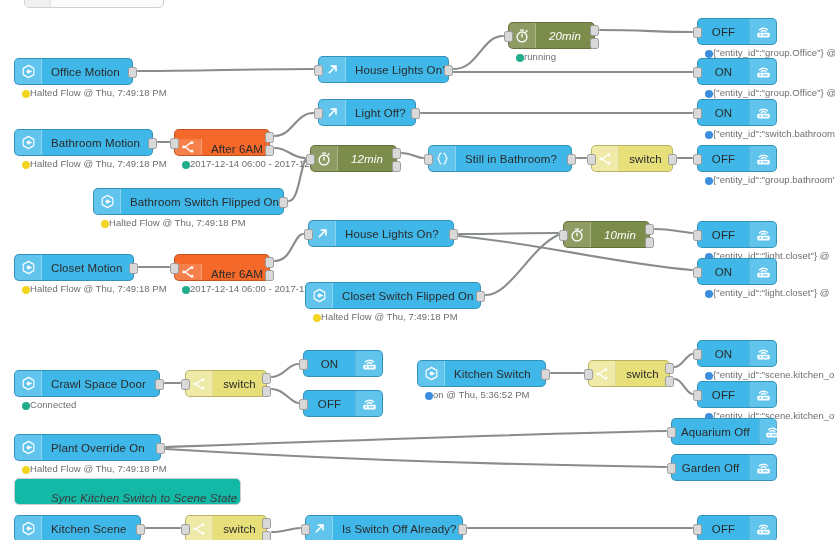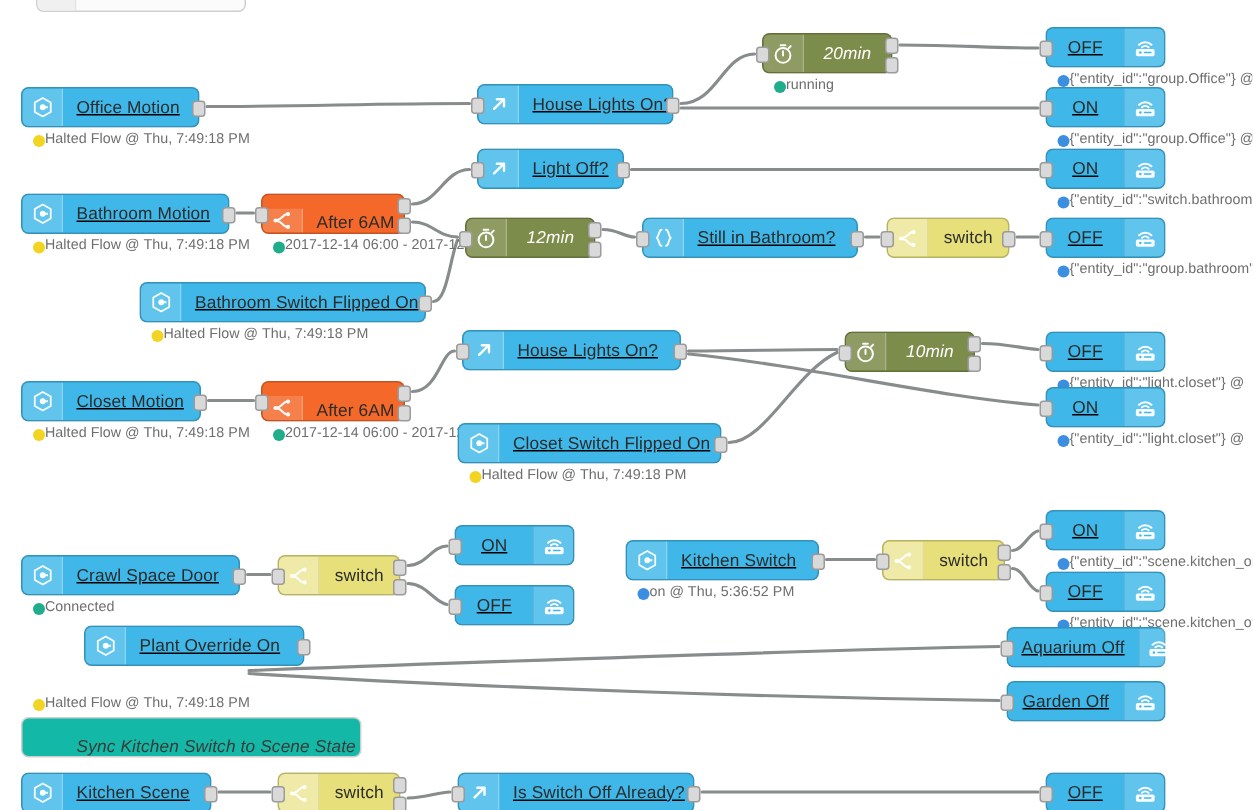--- a/index.html
+++ b/index.html
@@ -63,21 +63,21 @@
     justify-content: center;
     padding: 0 9px;
     font-size: 11.5px;
     color: #2b2b2b;
     white-space: nowrap;
     letter-spacing: 0.1px;
   }
   .node.lblleft .lbl { justify-content: flex-start; }
 
   
-  .n-blue   { background: #3fb7e8; text-decoration: underline; }
+  .n-blue   { background: #3fb7e8; }
   .n-orange { background: #f4682a; align-items: flex-end; }
   .n-olive  { background: #7c8c4a; }
   .n-yellow { background: #e6df7a; }
   .n-olive .lbl { color: #ffffff; font-style: italic; font-weight: 400; }
   .n-olive .ico { background: rgba(255,255,255,0.14); border-right-color: rgba(255,255,255,0.25); }
   .n-orange .ico { background: rgba(255,255,255,0.16); border-right-color: rgba(255,255,255,0.25); }
   .n-yellow .ico { background: rgba(255,255,255,0.35); border-right-color: rgba(0,0,0,0.06); }
   .n-blue .ico, .n-blue2 .ico { background: rgba(255,255,255,0.18); border-right-color: rgba(255,255,255,0.28); }
 
   
@@ -626,21 +626,21 @@
         <path d="M6.2 9.6 C 9.4 6.6 14.6 6.6 17.8 9.6" fill="none" stroke="rgba(255,255,255,0.97)" stroke-width="2" stroke-linecap="round"></path>
         <path d="M8.9 12.1 C 10.7 10.4 13.3 10.4 15.1 12.1" fill="none" stroke="rgba(255,255,255,0.97)" stroke-width="1.9" stroke-linecap="round"></path>
       </svg>
         </div>
         <div class="port in" style="top: 8px;"></div>
       </div>
       <div class="status" style="left: 705px; top: 410px;">
         <span class="dot blue"></span>
         <span>{"entity_id":"scene.kitchen_off"}</span>
       </div>
-      <div class="node n-blue lblleft" style="left: 14px; top: 417px; width: 147px; margin-left: 42px;">
+      <div class="node n-blue lblleft" style="left: 14px; top: 434px; width: 147px;">
         <div class="ico">
           <svg class="glyph" width="15" height="15" viewBox="0 0 24 24" aria-hidden="true">
         <path d="M12 2.2 20.5 7v10L12 21.8 3.5 17V7z" fill="none" stroke="rgba(255,255,255,0.97)" stroke-width="1.9" stroke-linejoin="round"></path>
         <circle cx="12" cy="12" r="3.1" fill="rgba(255,255,255,0.97)"></circle>
         <path d="M12 12 L17.5 12" stroke="rgba(255,255,255,0.97)" stroke-width="2"></path>
       </svg>
         </div>
         <div class="lbl">Plant Override On</div>
         <div class="port out" style="top: 8px;"></div>
       </div>

